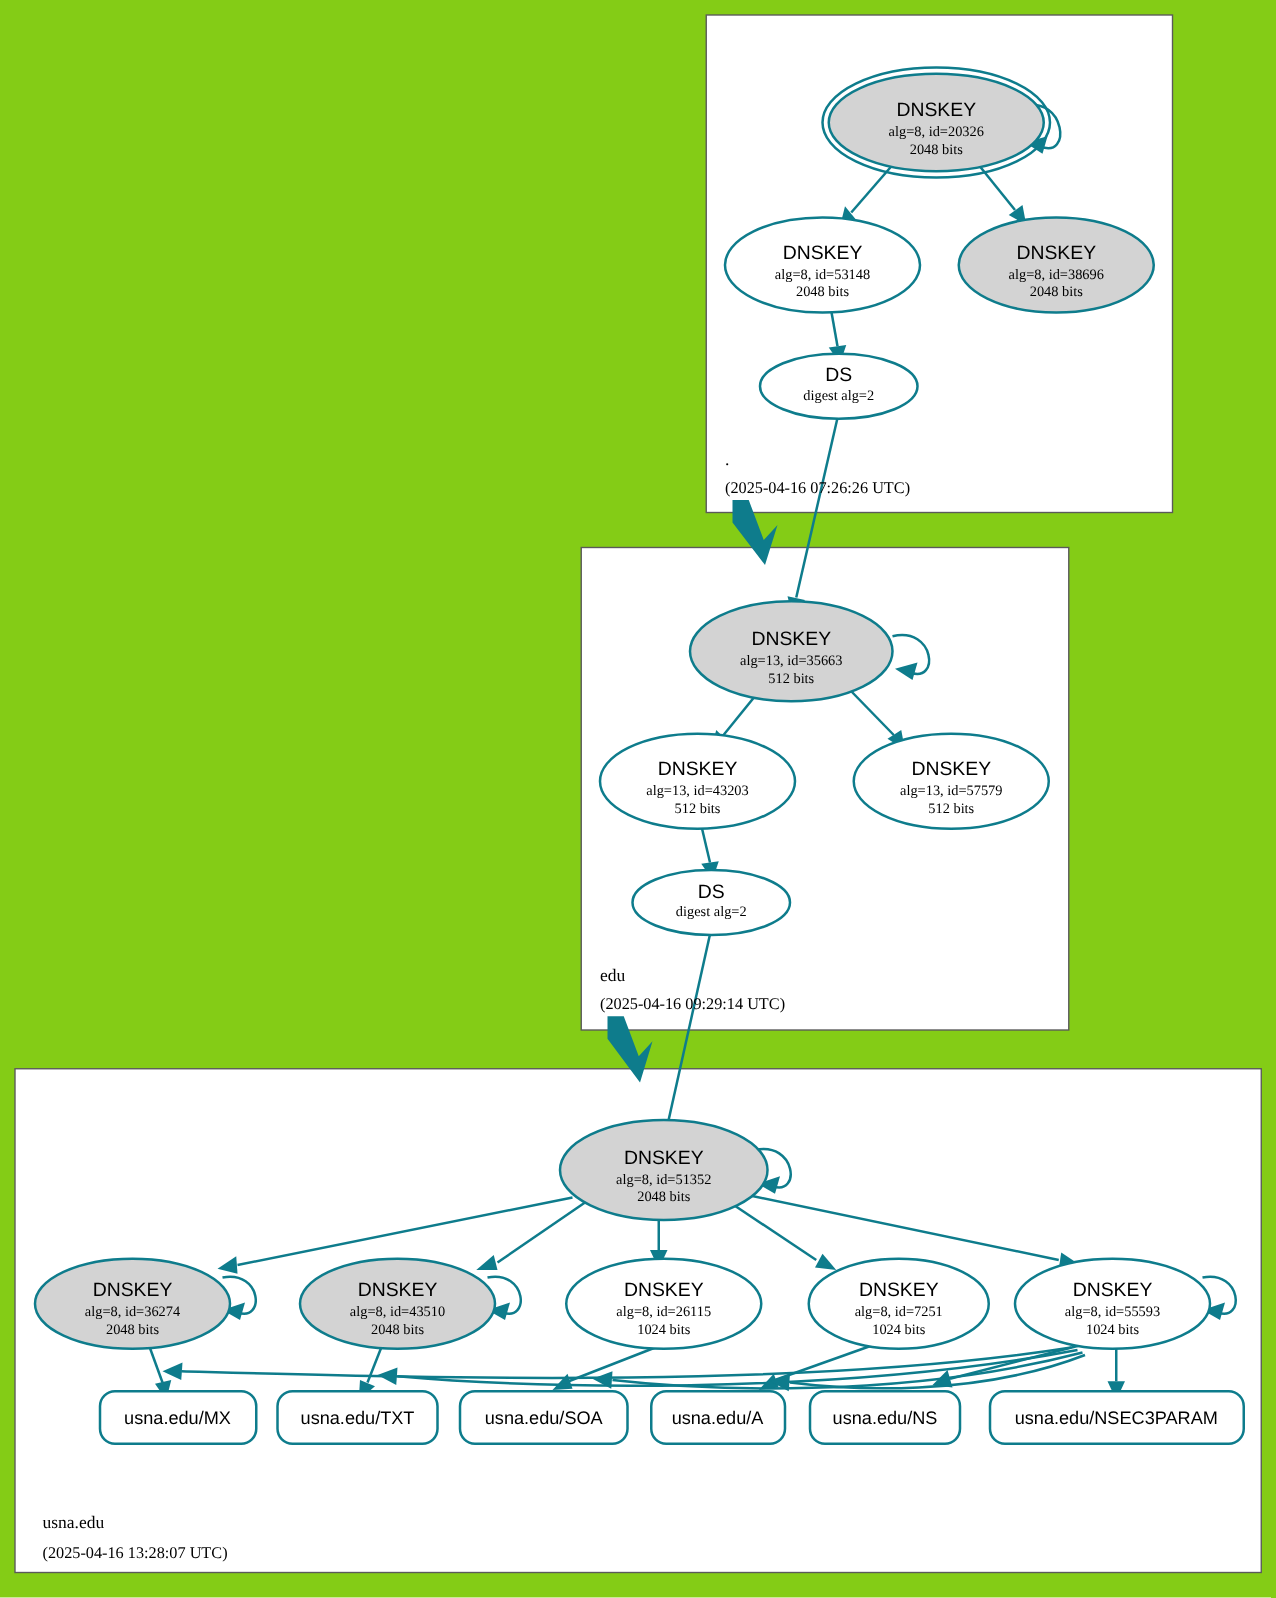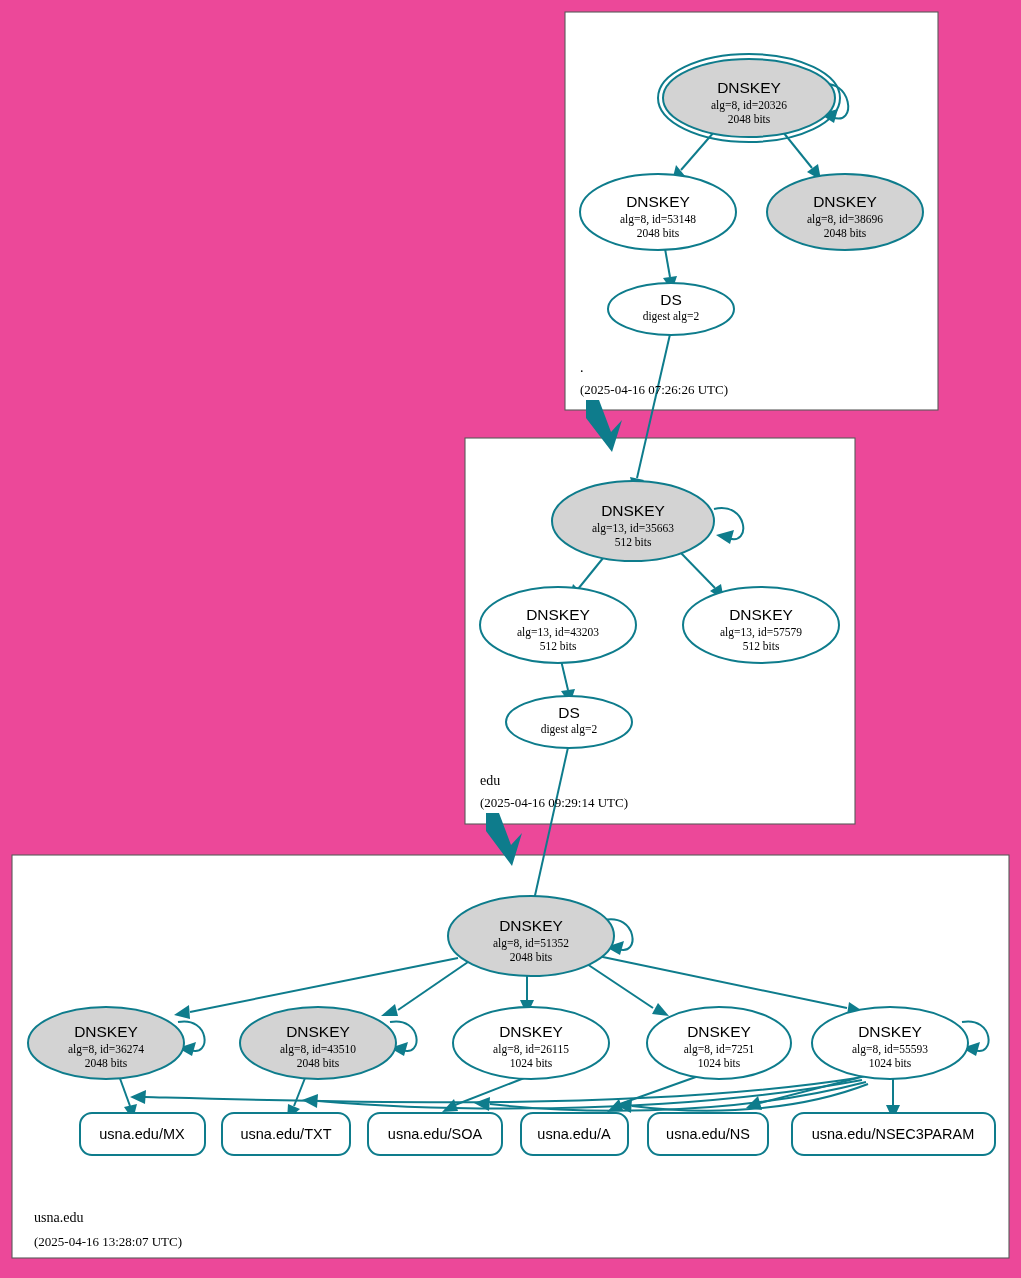--- a/index.html
+++ b/index.html
@@ -7,21 +7,21 @@
     padding: 0;
     background: #ffffff;
   }
   body {
     font-family: "Liberation Sans", sans-serif;
   }
   #canvas {
     position: relative;
     width: 1021px;
     height: 1278px;
-    background: #ec4899;
+    background: #84cc16;
   }
   svg#graph {
     display: block;
     width: 1021px;
     height: 1278px;
   }
   .zone-box {
     fill: #ffffff;
     stroke: #5a5a5a;
     stroke-width: 1.1;

